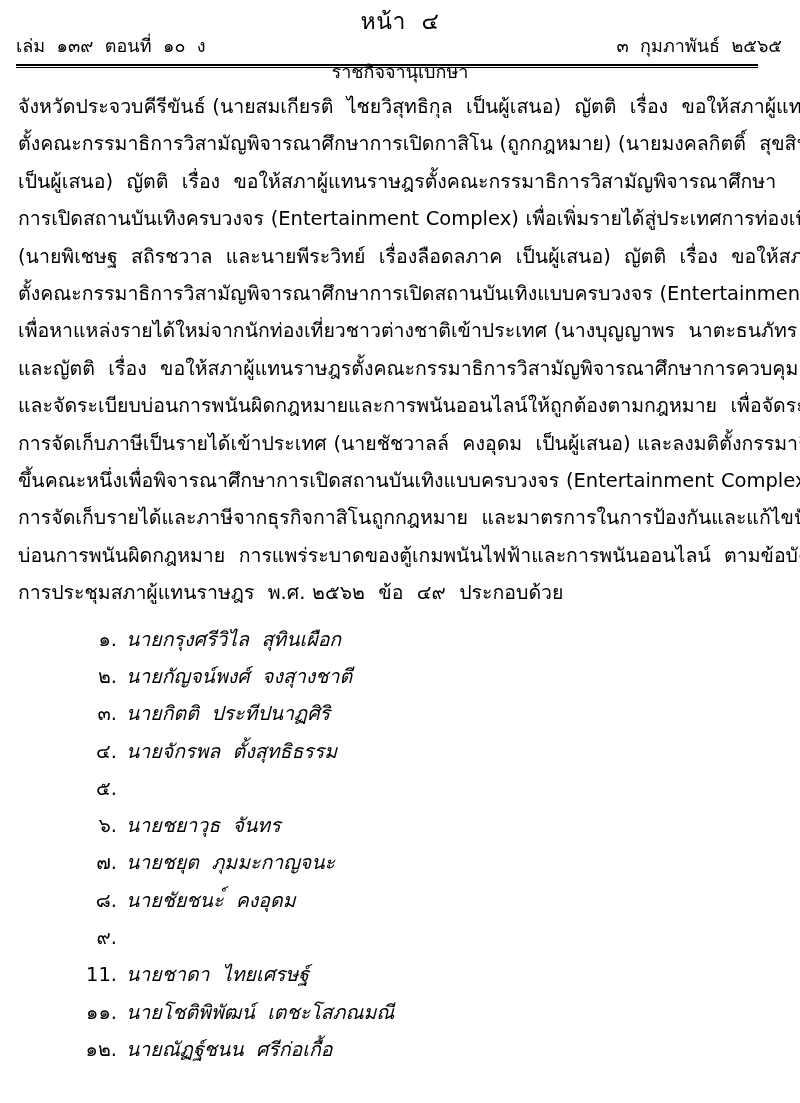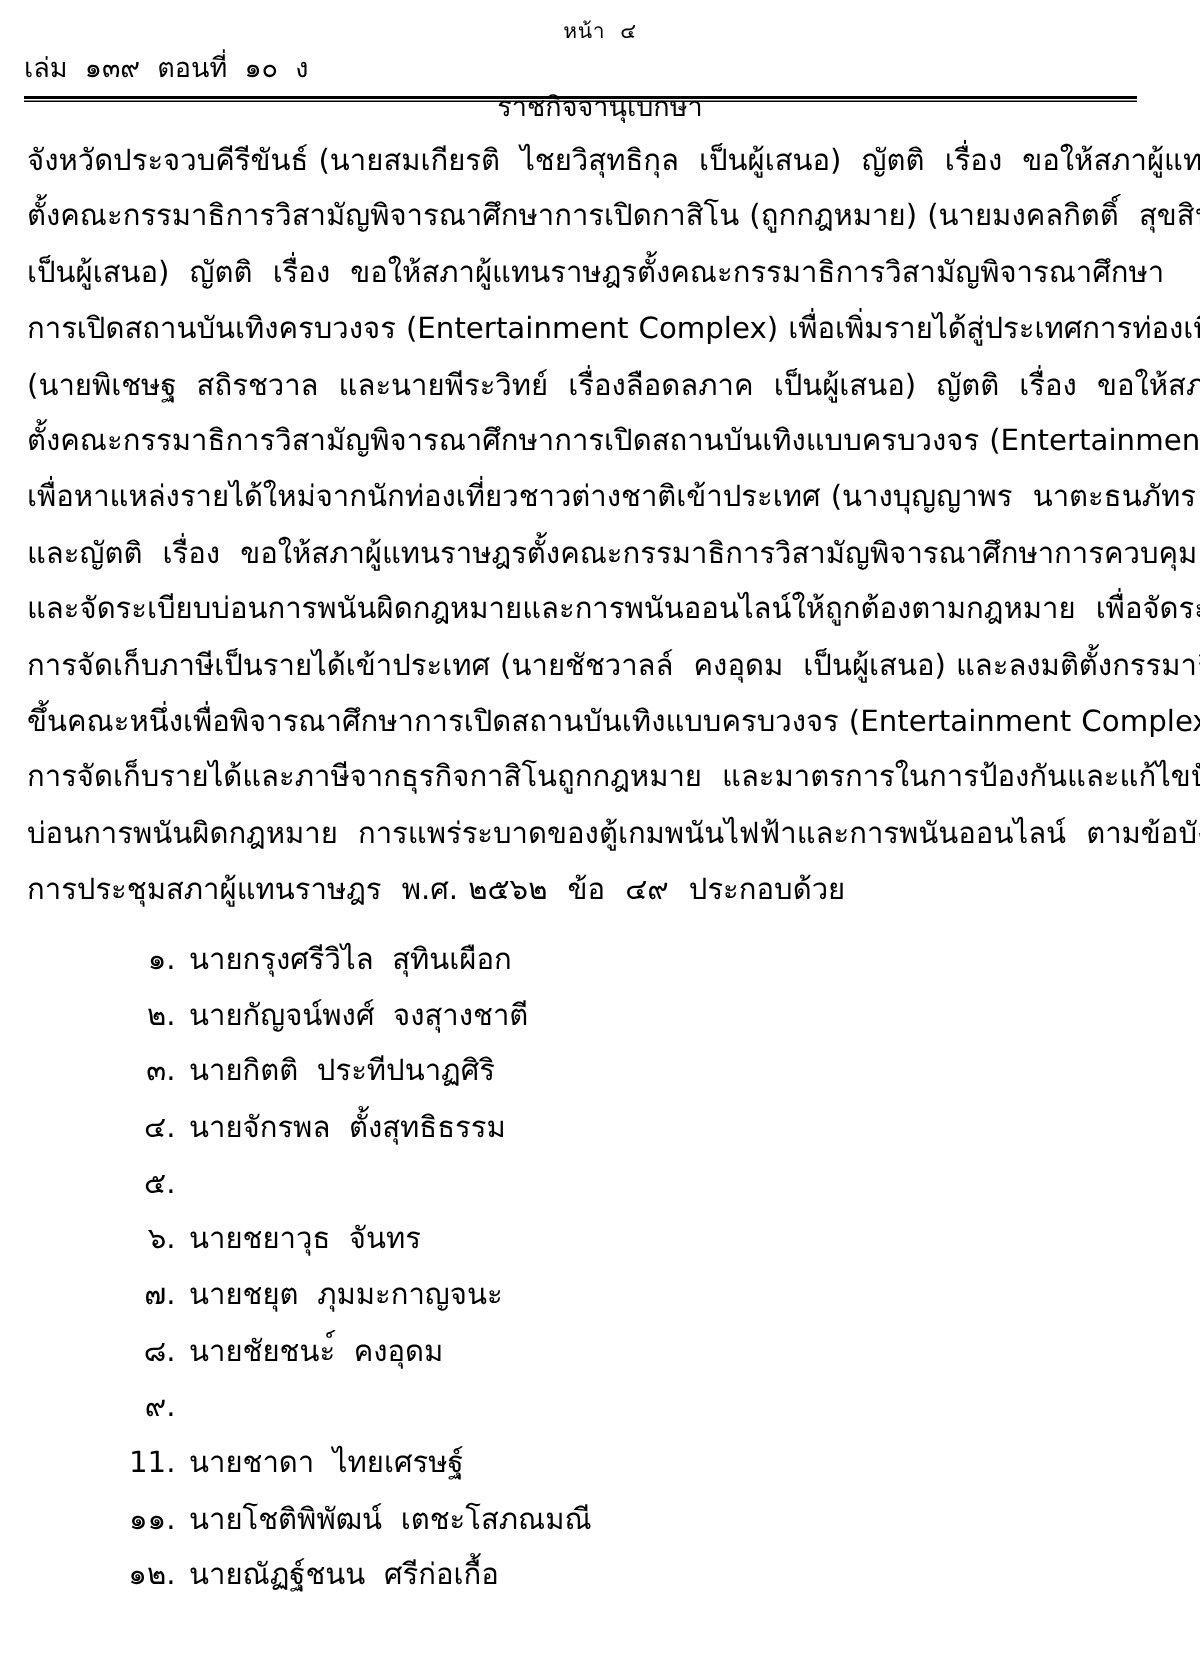--- a/index.html
+++ b/index.html
@@ -23,21 +23,21 @@
     box-sizing: border-box;
   }
 
   
   .masthead {
     position: relative;
     padding-top: 9px;
   }
   .page-no-line {
     text-align: center;
-    font-size: 14px;
+    font-size: 23px;
     line-height: 24px;
     letter-spacing: 0.5px;
     white-space: pre;
   }
   .header-row {
     display: flex;
     align-items: flex-start;
     justify-content: space-between;
     padding: 0 18px 0 16px;
     font-size: 18px;
@@ -109,34 +109,35 @@
     align-items: baseline;
     white-space: pre;
   }
   .num {
     width: 108px;
     text-align: right;
     flex: 0 0 108px;
     padding-right: 9px;
     box-sizing: border-box;
   }
-  .nm { flex: 1 1 auto; }
+  .nm { flex: 1 1 auto; font-style: italic; }
 </style>
 </head>
 <body>
 
 <div class="page">
 
   <div class="masthead">
 
     <div class="page-no-line">หน้า  ๔</div>
 
     <div style="position:relative;">
       <div class="header-row">
         <div class="header-left">เล่ม  ๑๓๙  ตอนที่  ๑๐  ง</div>
+        <div class="header-right">๓  กุมภาพันธ์  ๒๕๖๕</div>
       </div>
       <div class="header-center">
         <span class="header-center-inner">ราชกิจจานุเบกษา</span>
       </div>
     </div>
 
     <div class="rule-wrap">
       <div class="rule-thick"></div>
       <div class="rule-gap"></div>
       <div class="rule-thin"></div>

